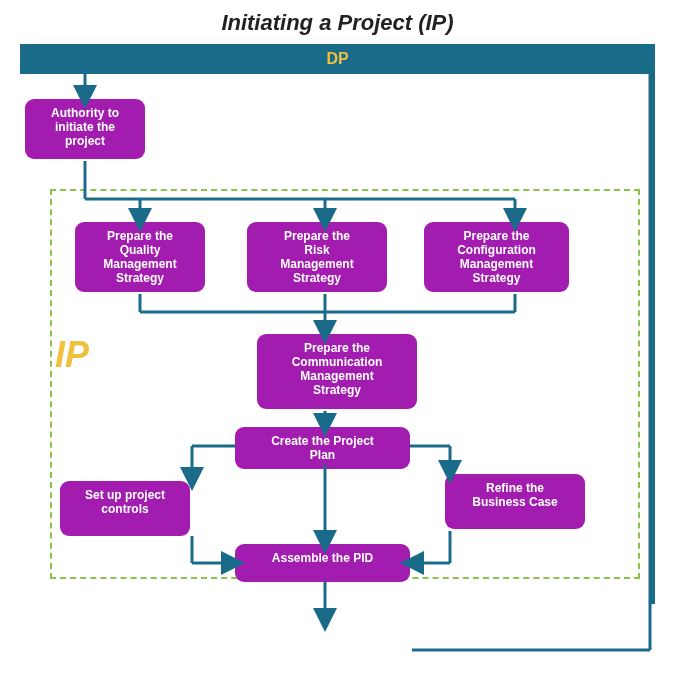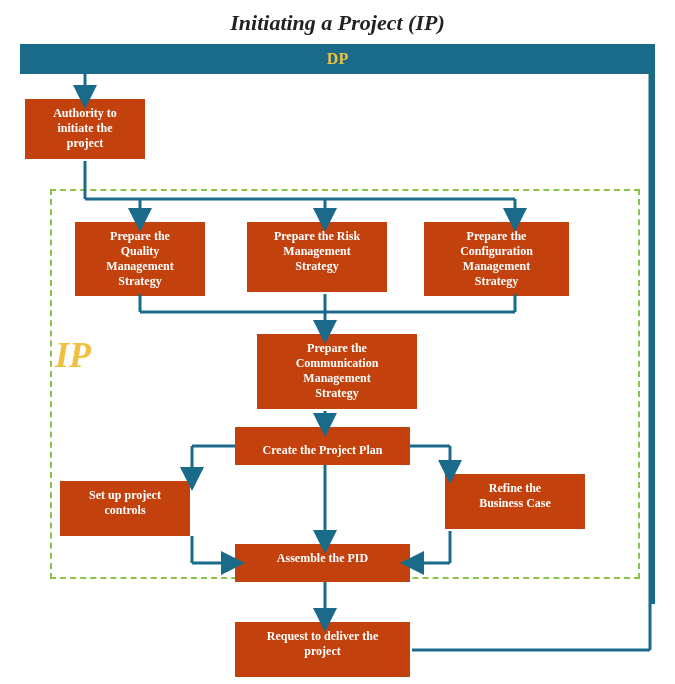--- a/index.html
+++ b/index.html
@@ -9,40 +9,40 @@
       width: 675px;
       height: 684px;
       overflow: hidden;
       position: relative;
     }
     .page {
       width: 675px;
       height: 480px;
       position: relative;
       padding: 10px 20px;
-      font-family: Liberation Serif, serif;
     }
     .title {
       text-align: center;
       font-size: 22px;
       font-weight: bold;
       color: #222;
       margin-bottom: 8px;
       font-style: italic;
     }
     
     .teal-box {
-      background: #c2410c;
+      background: #a21caf;
       color: #fff;
       text-align: center;
       font-size: 12px;
       font-weight: bold;
       padding: 7px 24px;
       position: absolute;
       z-index: 5;
+      border-radius: 9px;
     }
     
     .svg-overlay {
       position: absolute;
       top: 0;
       left: 0;
       width: 100%;
       height: 100%;
       pointer-events: none;
       z-index: 7;
@@ -97,23 +97,20 @@
     </div>
 
     <div class="teal-box" style="left:425px; top:430px; width:140px; min-height:55px;">
       <span>Refine the Business Case</span>
     </div>
 
     <div class="teal-box" style="left:215px; top:500px; width:175px; min-height:38px; display:flex; align-items:flex-start; justify-content:center;">
       <span>Assemble the PID</span>
     </div>
 
-    <div class="teal-box" style="left:215px; top:578px; width:175px; min-height:55px;">
-      <span>Request to deliver the project</span>
-    </div>
 
     <svg class="svg-overlay" viewBox="0 0 635 630" preserveAspectRatio="none" style="position:absolute;top:0;left:0;width:635px;height:630px;pointer-events:none;z-index:7;">
       <defs>
         <marker id="arrowhead" markerWidth="8" markerHeight="8" refX="4" refY="4" orient="auto">
           <polygon points="0,0 8,4 0,8" fill="#1a6b8a"></polygon>
         </marker>
         <marker id="arrowhead-up" markerWidth="8" markerHeight="8" refX="4" refY="4" orient="auto-start-reverse">
           <polygon points="8,0 0,4 8,8" fill="#1a6b8a"></polygon>
         </marker>
       </defs>

